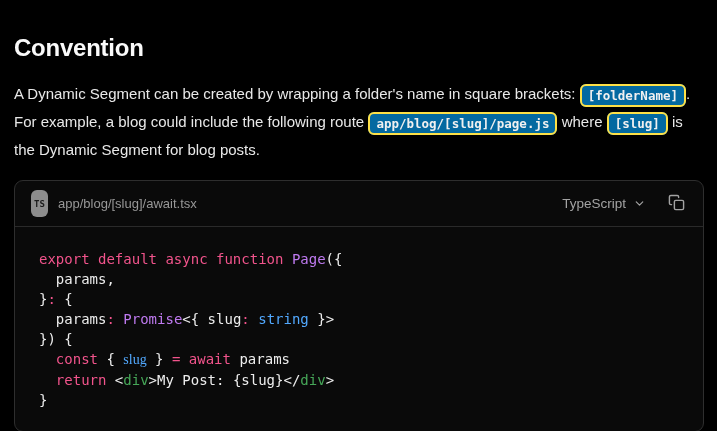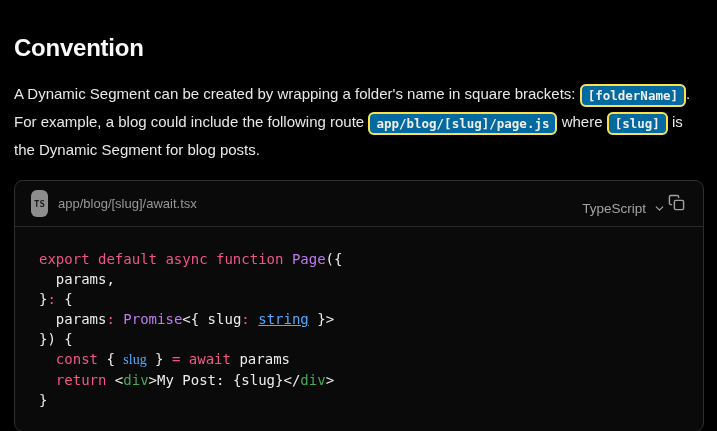--- a/index.html
+++ b/index.html
@@ -70,21 +70,22 @@
     justify-content: center;
     flex: none;
   }
   .filename {
     color: #989898;
     font-size: 13px;
   }
   .header-right {
     margin-left: auto;
     display: flex;
-    align-items: flex-end;
+    align-items: center;
+    gap: 20px;
   }
   .lang-select {
     display: flex;
     align-items: center;
     gap: 7px;
     color: #a3a3a3;
     font-size: 13.5px;
     cursor: pointer;
     background: none;
     border: none;
@@ -102,21 +103,21 @@
   .code-body {
     margin: 0;
     padding: 22px 24px 21px 24px;
     font-family: "DejaVu Sans Mono", "Liberation Mono", monospace;
     font-size: 14px;
     line-height: 20px;
   }
   .code-line { white-space: pre; }
   .tok-kw  { color: var(--c-kw); }
   .tok-fn  { color: var(--c-fn); }
-  .tok-ty  { color: var(--c-ty); text-decoration: underline; }
+  .tok-ty  { color: var(--c-ty); }
   .tok-var { color: var(--c-var); font-family: Liberation Serif, serif; }
   .tok-tag { color: var(--c-tag); text-align: right; }
   .tok-pl  { color: var(--c-pl); }
 </style>
 </head>
 <body>
 
 <div class="container">
 
   <h2 class="page-title">Convention</h2>

